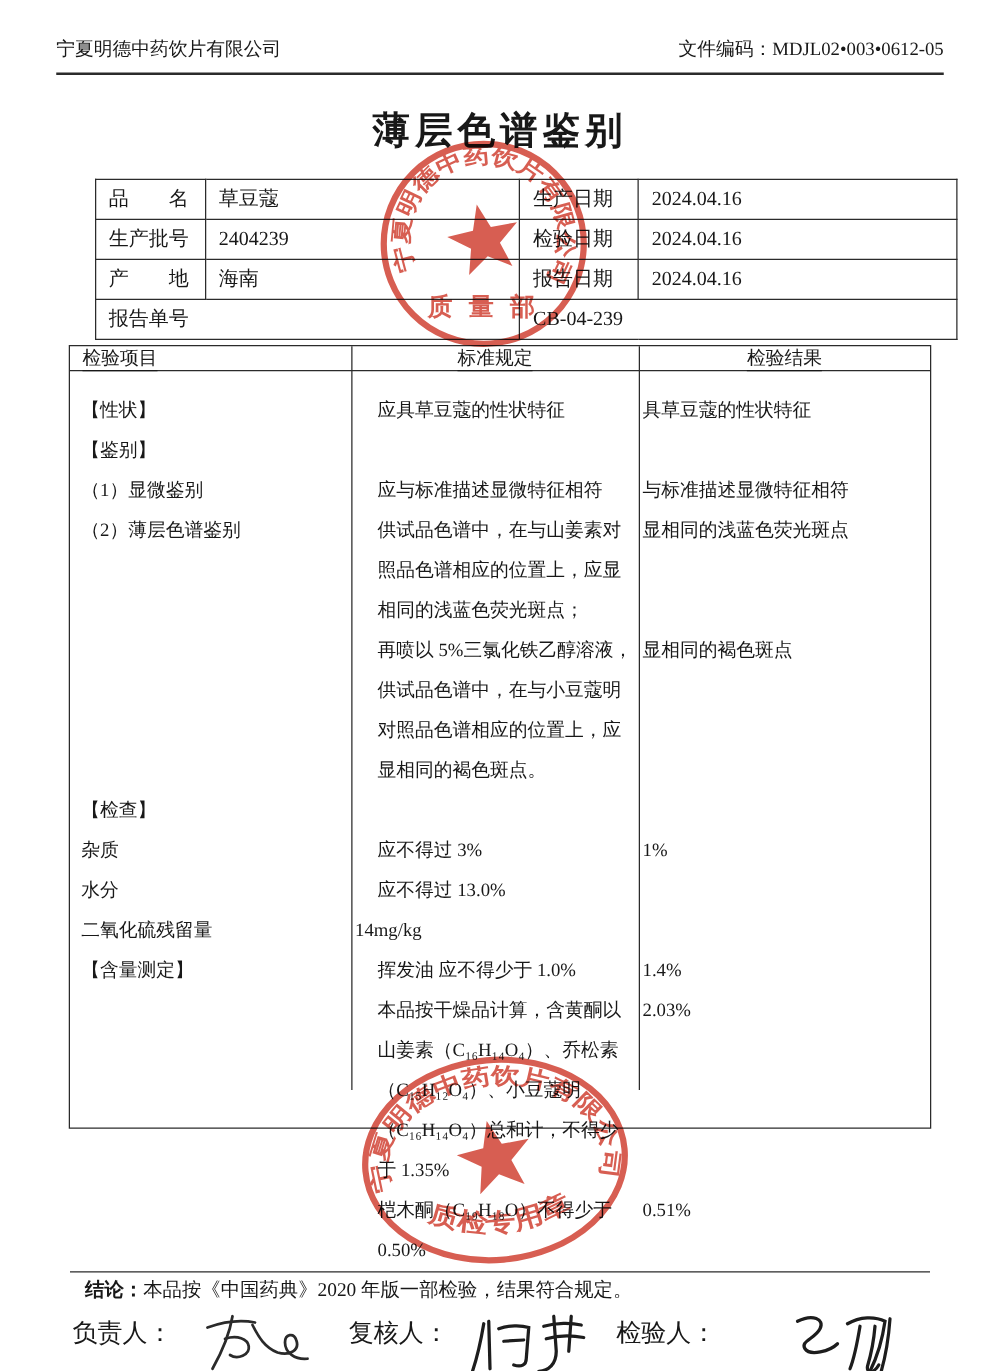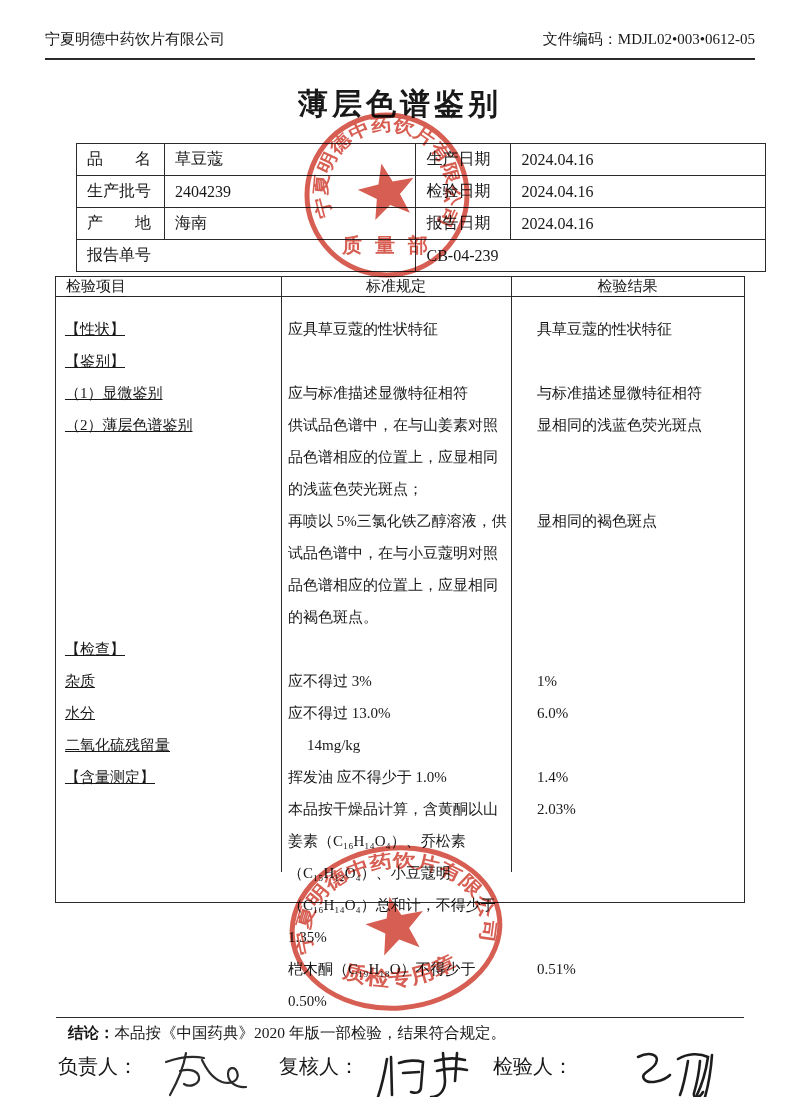--- a/index.html
+++ b/index.html
@@ -41,23 +41,23 @@
   }
   .vline { position:absolute; top:0; bottom:30px; width:1.2px; background:#2b2b2b; }
   .vline.v1 { left:225px; } .vline.v2 { left:455px; }
   .mt-header { display:flex; height:45px; border-bottom:1.2px solid #2b2b2b; align-items:center; }
   .mt-header .hc { text-decoration:underline; text-underline-offset:5px; }
   .mt-header .hc1 { width:225px; padding-left:10px; }
   .mt-header .hc2 { width:230px; text-align:center; }
   .mt-header .hc3 { flex:1; text-align:center; }
   .mt-body { flex:1; padding-top:16px; display:flex; flex-direction:column; }
   .mt-row { display:flex; align-items:flex-start; }
-  .mt-row .c1 { width:225px; padding-left:9px; line-height:32px;text-decoration:underline; }
-  .mt-row .c2 { width:230px; padding-left:7px; padding-right:3px; line-height:32px; }
-  .mt-row .c3 { flex:1; padding-left:26px; padding-right:4px; line-height:32px; }
+  .mt-row .c1 { width:225px; padding-left:9px; line-height:32px; }
+  .mt-row .c2 { width:230px; padding-left:21px; padding-right:3px; line-height:32px; }
+  .mt-row .c3 { flex:1; padding-left:3px; padding-right:4px; line-height:32px; }
   .mt-filler { flex:1; }
   .mt-conclusion {
     border-top:1.2px solid #2b2b2b; height:30px; line-height:29px;
     padding-left:12px; font-size:15.5px; white-space:nowrap;
   }
   .mt-conclusion .b { font-weight:bold;font-family:Liberation Mono, monospace; }
 
   
   .sig-row {
     position:absolute; left:58px; right:40px; top:1051px;
@@ -160,21 +160,20 @@
         <div class="c3"></div>
       </div>
       <div class="mt-row">
         <div class="c1">杂质</div>
         <div class="c2">应不得过 3%</div>
         <div class="c3">1%</div>
       </div>
       <div class="mt-row">
         <div class="c1">水分</div>
         <div class="c2">应不得过 13.0%</div>
-        <div class="c3">6.0%</div>
       </div>
       <div class="mt-row">
         <div class="c1">二氧化硫残留量</div>
         <div class="c3">14mg/kg</div>
       </div>
       <div class="mt-row">
         <div class="c1">【含量测定】</div>
         <div class="c2">挥发油 应不得少于 1.0%</div>
         <div class="c3">1.4%</div>
       </div>

